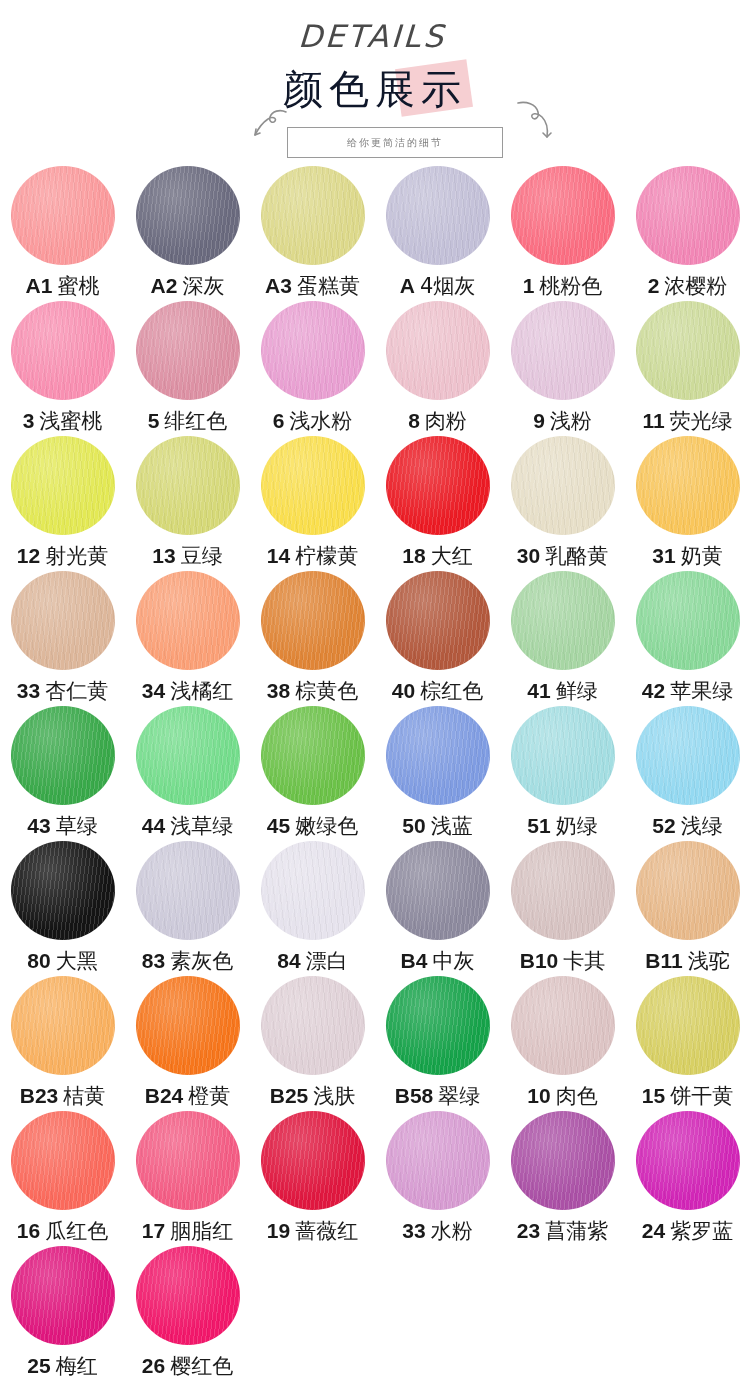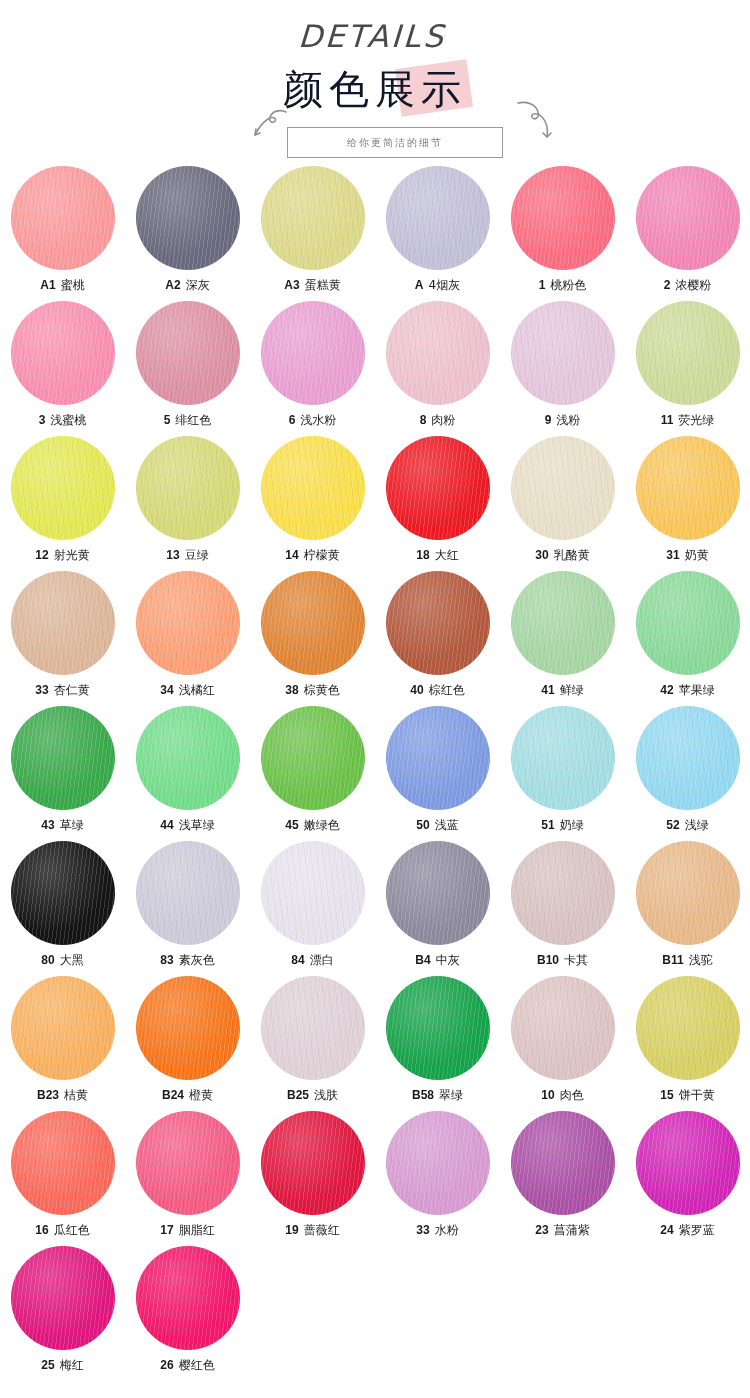--- a/index.html
+++ b/index.html
@@ -131,21 +131,21 @@
     border-radius: 50%;
     background-image:
       repeating-linear-gradient(97deg, rgba(255,255,255,0.16) 0px, rgba(255,255,255,0.16) 1px, rgba(0,0,0,0.0) 1px, rgba(0,0,0,0.0) 4px),
       repeating-linear-gradient(83deg, rgba(0,0,0,0.045) 0px, rgba(0,0,0,0.045) 1px, rgba(0,0,0,0.0) 1px, rgba(0,0,0,0.0) 6px),
       radial-gradient(circle at 36% 30%, rgba(255,255,255,0.22), rgba(255,255,255,0) 62%);
     mix-blend-mode: normal;
     pointer-events: none;
   }
   .label {
     margin-top: 7px;
-    font-size: 12px;
+    font-size: 21px;
     color: #1a1a1a;
     white-space: nowrap;
     font-family: "DejaVu Sans", sans-serif;
     letter-spacing: 0px;
   }
   .label .code {
     margin-right: 5px;
     font-family: "Liberation Sans", sans-serif;
     font-weight: 600;
   }

